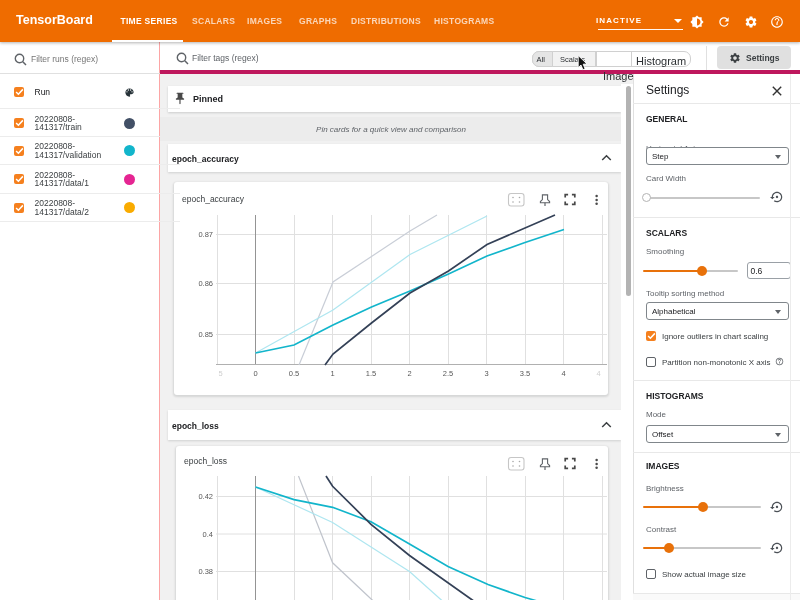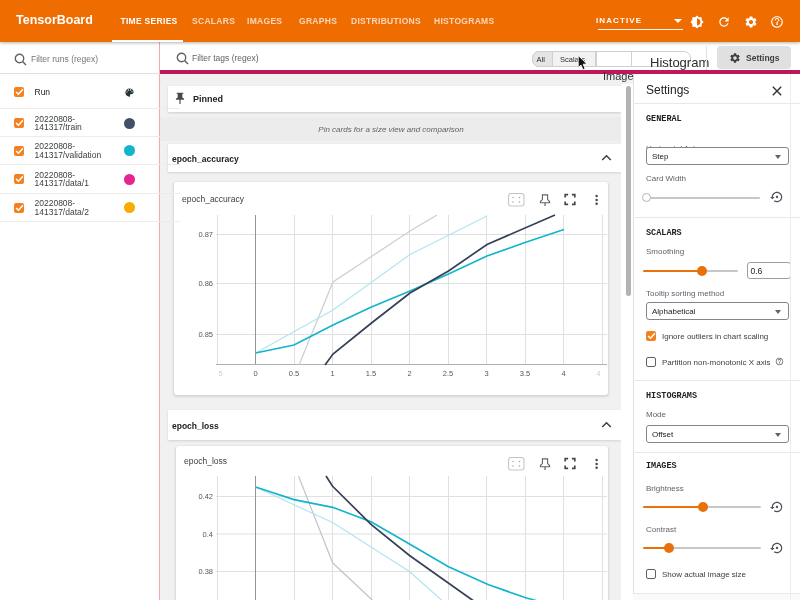--- a/index.html
+++ b/index.html
@@ -5,21 +5,21 @@
 * { margin:0; padding:0; box-sizing:border-box; }
 html,body { width:800px; height:600px; overflow:hidden; font-family:"Liberation Sans", sans-serif; background:#fff; }
 .abs { position:absolute; }
 #header { position:absolute; left:0; top:0; width:800px; height:42px; background:#ef6c00; box-shadow:0 1px 3px rgba(0,0,0,.3); z-index:50; }
 .tab { position:absolute; top:16px; font-size:8.5px; font-weight:bold; letter-spacing:.3px; color:rgba(255,255,255,.72); }
 #sidebar { position:absolute; left:0; top:42px; width:160px; height:558px; background:#fff; border-right:1px solid #fca5a5; z-index:5; }
 #main { position:absolute; left:160px; top:52px; width:473px; height:558px; background:#f1f1f1; }
 #panel { position:absolute; left:633px; top:42px; width:167px; height:558px; background:#fff; z-index:6; }
 #topbar { position:absolute; left:160px; top:42px; width:640px; height:32px; background:#fff; border-bottom:4px solid #be185d; z-index:30; }
 .lbl { position:absolute; left:13px; font-size:8px; color:#5f6368; }
-.grp { position:absolute; left:13px; font-size:8.5px; font-weight:bold; color:#202124;font-family:Liberation Mono, monospace; }
+.grp { position:absolute; left:13px; font-size:8.5px; font-weight:bold; color:#202124; }
 .dd { position:absolute; left:13px; width:143px; height:18px; border:1px solid #80868b; border-radius:3px; background:#fff; }
 .dd span { position:absolute; left:5px; top:4px; font-size:8px; color:#202124; }
 .caret { position:absolute; right:7px; top:7px; width:0; height:0; border-left:3.5px solid transparent; border-right:3.5px solid transparent; border-top:4px solid #5f6368; }
 .divider { position:absolute; left:0; width:167px; height:1px; background:#e8e8e8; }
 .cb { position:absolute; left:13px; width:10px; height:10px; border-radius:2px; }
 .cb.on { background:#f5801e; }
 .cb.off { border:1.4px solid #5f6368; background:#fff; }
 .cblbl { position:absolute; left:29px; font-size:8px; color:#3c4043; }
 .track { position:absolute; height:2px; background:#c7c7c7; border-radius:1px; }
 .track.or { background:#e8710a; }
@@ -120,21 +120,21 @@
     </svg>
   <div class="abs" style="left:32px; top:11px; font-size:8.5px; color:#5f6368;">Filter tags (regex)</div>
   <div class="abs" style="left:372px; top:8.5px; height:16.5px; border:1px solid #d0d0d0; border-radius:7px; background:#fff; width:159px;"></div>
   <div class="abs" style="left:372px; top:8.5px; width:20.5px; height:16.5px; background:#e5e5e5; border-radius:7px 0 0 7px; border:1px solid #d0d0d0;"></div>
   <div class="abs" style="left:392.5px; top:8.5px; width:43px; height:16.5px; background:#f2f2f2; border:1px solid #d0d0d0; border-left:none;"></div>
   <div class="abs" style="left:376.5px; top:12.5px; font-size:7.5px; color:#2b2e31;">All</div>
   <div class="abs" style="left:400px; top:12.5px; font-size:7.5px; color:#2b2e31;">Scalars</div>
   <div class="abs" style="left:435.5px; top:8.5px; width:1px; height:16.5px; background:#d0d0d0;"></div>
   <div class="abs" style="left:443px; top:28px; font-size:11px; color:#2b2e31;">Image</div>
   <div class="abs" style="left:471px; top:8.5px; width:1px; height:16.5px; background:#d0d0d0;"></div>
-  <div class="abs" style="left:482px; top:12.5px; font-size:13px; color:#2b2e31;padding-left:8px;">Histogram</div>
+  <div class="abs" style="left:468px; top:12.5px; font-size:11px; color:#2b2e31;padding-left:8px;">Histogram</div>
   <svg class="abs" style="left:416.5px; top:13px; z-index:40;" width="12" height="17" viewBox="0 0 12 17">
       <path d="M1.2 0.5 L1.2 12.6 L4 10.1 L5.9 14.7 L8.1 13.7 L6.2 9.2 L10 9 Z" fill="#111" stroke="#fff" stroke-width=".9"></path>
     </svg>
   <div class="abs" style="left:545.5px; top:4px; width:1px; height:24px; background:#e0e0e0;"></div>
   <div class="abs" style="left:557px; top:3.8px; width:73.5px; height:23.7px; background:#e0e0e0; border-radius:4px;"></div>
   <svg class="abs" style="left:568.5px; top:10px;" width="12" height="12" viewBox="0 0 24 24">
       <path fill="#3c4043" d="M19.14 12.94c.04-.3.06-.61.06-.94 0-.32-.02-.64-.07-.94l2.03-1.58c.18-.14.23-.41.12-.61l-1.92-3.32c-.12-.22-.37-.29-.59-.22l-2.39.96c-.5-.38-1.03-.7-1.62-.94l-.36-2.54c-.04-.24-.24-.41-.48-.41h-3.84c-.24 0-.43.17-.47.41l-.36 2.54c-.59.24-1.13.57-1.62.94l-2.39-.96c-.22-.08-.47 0-.59.22L2.74 8.87c-.12.21-.08.47.12.61l2.03 1.58c-.05.3-.09.63-.09.94s.02.64.07.94l-2.03 1.58c-.18.14-.23.41-.12.61l1.92 3.32c.12.22.37.29.59.22l2.39-.96c.5.38 1.03.7 1.62.94l.36 2.54c.05.24.24.41.48.41h3.84c.24 0 .44-.17.47-.41l.36-2.54c.59-.24 1.13-.56 1.62-.94l2.39.96c.22.08.47 0 .59-.22l1.92-3.32c.12-.22.07-.47-.12-.61l-2.01-1.58zM12 15.6c-1.98 0-3.6-1.62-3.6-3.6s1.62-3.6 3.6-3.6 3.6 1.62 3.6 3.6-1.62 3.6-3.6 3.6z"></path>
     </svg>
   <div class="abs" style="left:586px; top:11px; font-size:8.5px; font-weight:bold; color:#3c4043;">Settings</div>
 </div>
@@ -142,21 +142,21 @@
 <div id="main">
 
   <div class="abs" style="left:8px; top:33.5px; width:453px; height:26px; background:#fff; box-shadow:0 1px 2px rgba(60,64,67,.2);">
     <svg class="abs" style="left:5px; top:5px;" width="14" height="15" viewBox="0 0 24 24">
         <path fill="#494949" d="M16 9V4h1c.55 0 1-.45 1-1s-.45-1-1-1H7c-.55 0-1 .45-1 1s.45 1 1 1h1v5c0 1.66-1.34 3-3 3v2h5.97v7l1 1 1-1v-7H19v-2c-1.66 0-3-1.34-3-3z"></path>
       </svg>
     <div class="abs" style="left:25px; top:8px; font-size:9px; font-weight:bold; color:#202124;">Pinned</div>
   </div>
 
   <div class="abs" style="left:0; top:64.5px; width:462px; height:24px; background:#ececec;">
-    <div style="position:absolute; left:0; top:8px; width:100%; text-align:center; font-size:8px; font-style:italic; color:#5f6368;">Pin cards for a size view and comparison</div>
+    <div style="position:absolute; left:0; top:8px; width:100%; text-align:center; font-size:8px; font-style:italic; color:#5f6368;">Pin cards for a quick view and comparison</div>
   </div>
 
   <div class="sechdr" style="left:8px; top:92px;">
     <span>epoch_accuracy</span>
     <svg class="abs" style="left:433px; top:10px;" width="11" height="8" viewBox="0 0 11 8">
         <path fill="none" stroke="#3c4043" stroke-width="1.5" d="M1.2 6 L5.5 1.8 L9.8 6"></path>
       </svg>
   </div>
 
   <div class="card" style="left:14px; top:129.5px; width:433.5px; height:213px;">

